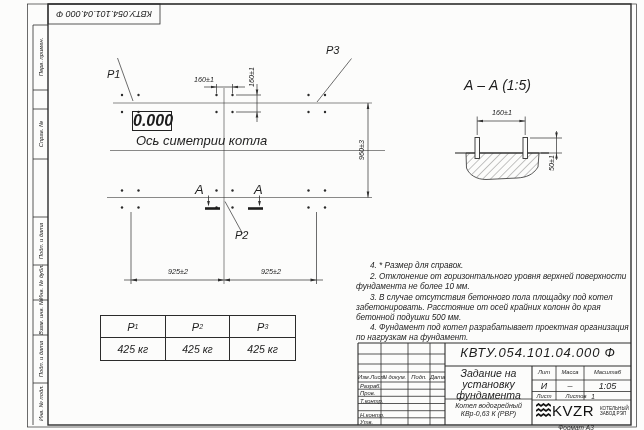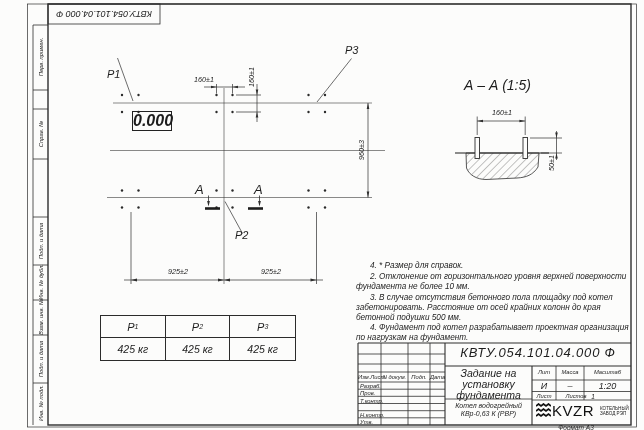--- a/index.html
+++ b/index.html
@@ -187,23 +187,24 @@
 
   <div class="mlabel" style="left:8.5px;top:52px;width:64px;">Перв. примен.</div>
   <div class="mlabel" style="left:15.5px;top:129px;width:50px;">Справ. №</div>
   <div class="mlabel" style="left:16.5px;top:236px;width:48px;">Подп. и дата</div>
   <div class="mlabel" style="left:20.5px;top:277px;width:40px;">Инв. № дубл.</div>
   <div class="mlabel" style="left:20.5px;top:312px;width:40px;">Взам. инв. №</div>
   <div class="mlabel" style="left:16.5px;top:354px;width:48px;">Подп. и дата</div>
   <div class="mlabel" style="left:19.5px;top:398px;width:42px;">Инв. № подл.</div>
 
   <div class="t" style="left:107px;top:44px;font-size:11px;margin-top:24px;">P1</div>
-  <div class="t" style="left:345px;top:44px;font-size:11px;">P3</div>
+  <div class="t" style="left:326px;top:44px;font-size:11px;">P3</div>
   <div class="t" style="left:235px;top:229px;font-size:11px;">P2</div>
   <div class="elevbox">0.000</div>
+  <div class="t" style="left:136px;top:134px;font-size:13px;">Ось симетрии котла</div>
 
   <div class="t dim c" style="left:186px;top:76px;width:36px;">160±1</div>
   <div class="t dim c vrot" style="left:236.5px;top:73px;width:30px;">160±1</div>
   <div class="t dim c vrot" style="left:344px;top:146px;width:36px;">960±3</div>
   <div class="t dim c" style="left:157px;top:268px;width:42px;">925±2</div>
   <div class="t dim c" style="left:250px;top:268px;width:42px;">925±2</div>
 
   <div class="t" style="left:195px;top:183px;font-size:13px;">А</div>
   <div class="t" style="left:254px;top:183px;font-size:13px;">А</div>
 
@@ -249,21 +250,21 @@
   <div class="t lbl" style="left:360px;top:390px;">Пров.</div>
   <div class="t lbl" style="left:360px;top:397.5px;">Т.контр.</div>
   <div class="t lbl" style="left:360px;top:411.5px;">Н.контр.</div>
   <div class="t lbl" style="left:360px;top:418.5px;">Утв.</div>
 
   <div class="t lbl c" style="left:532px;top:369px;width:24px;">Лит</div>
   <div class="t lbl c" style="left:556px;top:369px;width:28px;">Масса</div>
   <div class="t lbl c" style="left:584px;top:369px;width:47px;">Масштаб</div>
   <div class="t c" style="left:532px;top:382px;width:24px;font-size:9px;">И</div>
   <div class="t c" style="left:556px;top:382px;width:28px;font-size:9px;">–</div>
-  <div class="t c" style="left:584px;top:382px;width:47px;font-size:9px;">1:20</div>
+  <div class="t c" style="left:584px;top:382px;width:47px;font-size:9px;">1:05</div>
 
   <div class="t lbl c" style="left:532px;top:393px;width:24px;">Лист</div>
   <div class="t lbl c" style="left:563px;top:393px;width:26px;">Листов</div>
   <div class="t c" style="left:588px;top:392.5px;width:10px;font-size:6.5px;">1</div>
 
   <svg width="15" height="16" style="position:absolute;left:536px;top:403px;" viewBox="0 0 15 16">
     <g stroke="#111" stroke-width="1.7" fill="none">
       <polyline points="0,3 2.5,1 5,3 7.5,1 10,3 12.5,1 15,3"></polyline>
       <polyline points="0,8 2.5,6 5,8 7.5,6 10,8 12.5,6 15,8"></polyline>
       <polyline points="0,13 2.5,11 5,13 7.5,11 10,13 12.5,11 15,13"></polyline>

